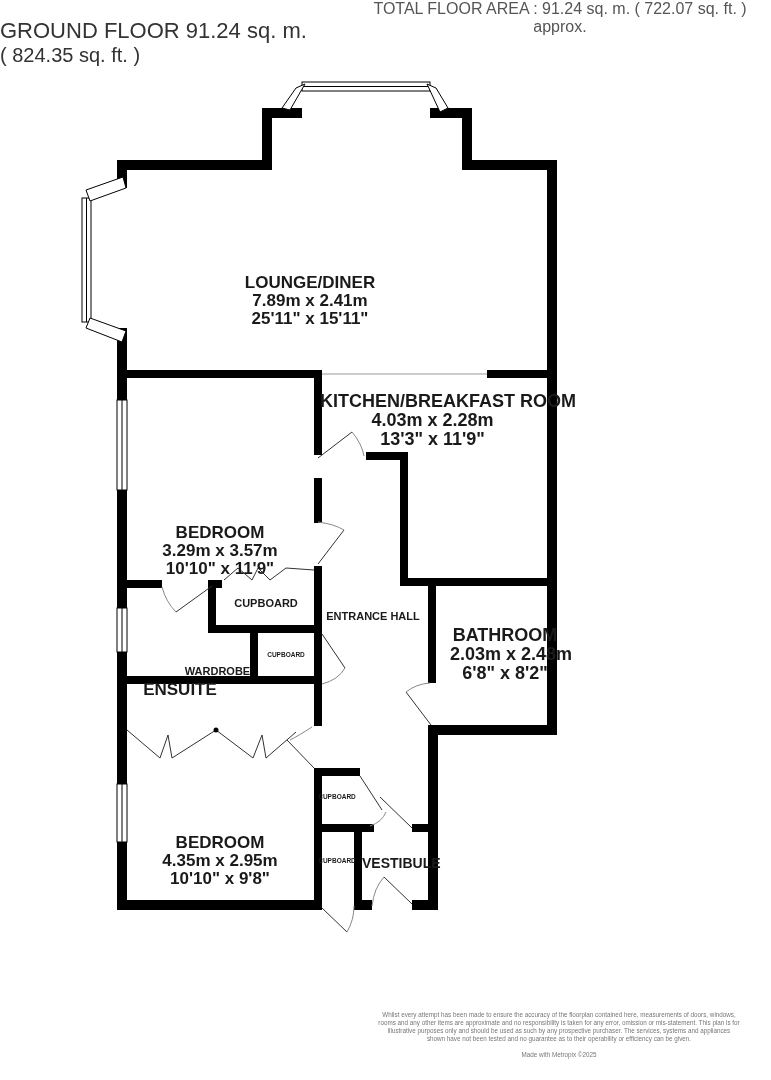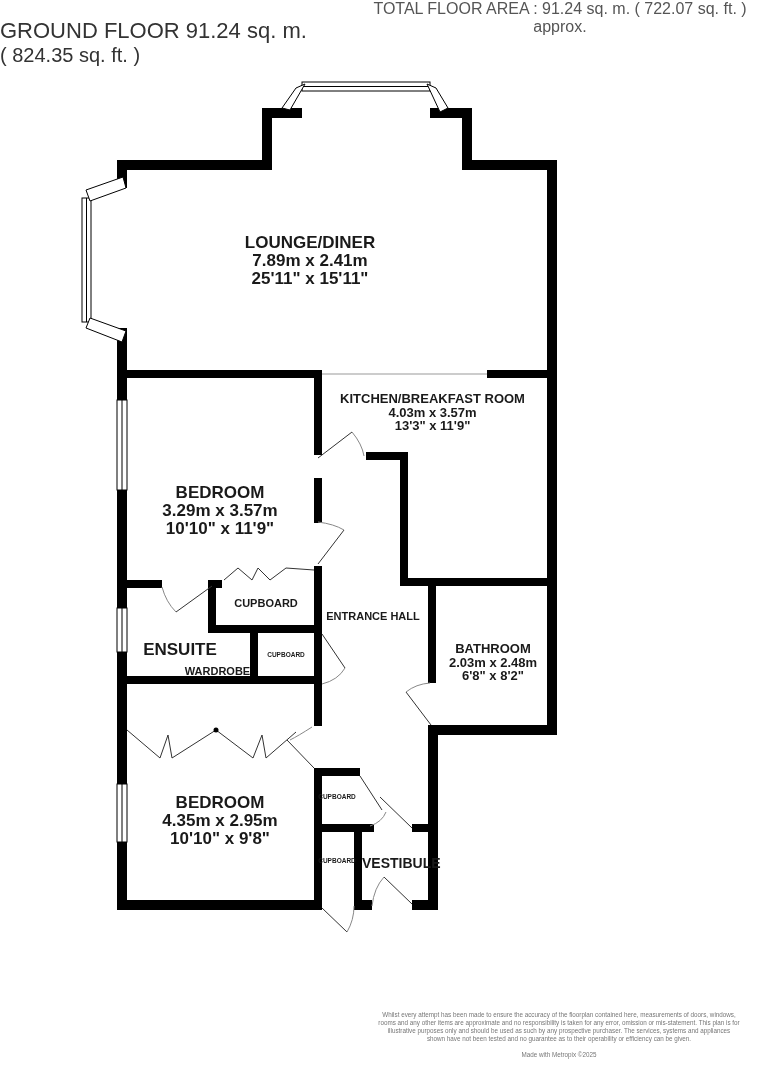--- a/index.html
+++ b/index.html
@@ -3,22 +3,22 @@
 <meta charset="utf-8">
 <style>
   html, body { margin: 0; padding: 0; background: #ffffff; }
   body { width: 771px; height: 1080px; position: relative; overflow: hidden; font-family: "Liberation Sans", sans-serif; color: #1a1a1a; }
   .title { position: absolute; left: 0; top: 6px; width: 640px; font-size: 22px; color: #333; line-height: 25px; margin-top: 12px; }
   .title .sub { display: block; font-size: 20px; }
   svg.plan { position: absolute; left: 0; top: 0; }
   .lbl { position: absolute; text-align: center; font-weight: bold; color: #1a1a1a; white-space: nowrap; line-height: 1.05; }
   .lbl .name { display: block; }
   .lbl .dim { display: block; }
-  .big { font-size: 17px; }
-  .med { font-size: 13px; }
+  .big { font-size: 17px; margin-top: 40px; }
+  .med { font-size: 18px; }
   .sm { font-size: 11px; }
   .xs { font-size: 6.5px; }
   .footer { position: absolute; left: 360px; width: 400px; text-align: center; color: #555; }
   .disclaimer { position: absolute; left: 378px; top: 1011px; width: 362px; text-align: center; font-size: 6.3px; line-height: 8px; color: #777; }
   .made { position: absolute; left: 378px; top: 1051px; width: 362px; text-align: center; font-size: 6.3px; color: #777; }
 </style>
 </head>
 <body>
 
 <div class="title">
@@ -152,39 +152,39 @@
 </svg>
 
 <div class="lbl big" style="left:225px; top:234px; width:170px;">
   <span class="name">LOUNGE/DINER</span>
   <span class="dim">7.89m x 2.41m</span>
   <span class="dim">25'11" x 15'11"</span>
 </div>
 
 <div class="lbl med" style="left:320px; top:392px; width:225px;">
   <span class="name">KITCHEN/BREAKFAST ROOM</span>
-  <span class="dim">4.03m x 3.57m</span>
+  <span class="dim">4.03m x 2.28m</span>
   <span class="dim">13'3" x 11'9"</span>
 </div>
 
 <div class="lbl big" style="left:135px; top:484px; width:170px;">
   <span class="name">BEDROOM</span>
   <span class="dim">3.29m x 3.57m</span>
   <span class="dim">10'10" x 11'9"</span>
 </div>
 
 <div class="lbl sm" style="left:218px; top:598px; width:96px;">
   <span class="name">CUPBOARD</span>
 </div>
 
 <div class="lbl sm" style="left:318px; top:611px; width:110px;text-align:center;">
   <span class="name">ENTRANCE HALL</span>
 </div>
 
-<div class="lbl med" style="left:438px; top:626px; width:110px;margin-top:16px;">
+<div class="lbl med" style="left:450px; top:626px; width:110px;">
   <span class="name">BATHROOM</span>
   <span class="dim">2.03m x 2.48m</span>
   <span class="dim">6'8" x 8'2"</span>
 </div>
 
 <div class="lbl big" style="left:130px; top:641px; width:100px;">
   <span class="name">ENSUITE</span>
 </div>
 
 <div class="lbl xs" style="left:258px; top:652px; width:56px;">

